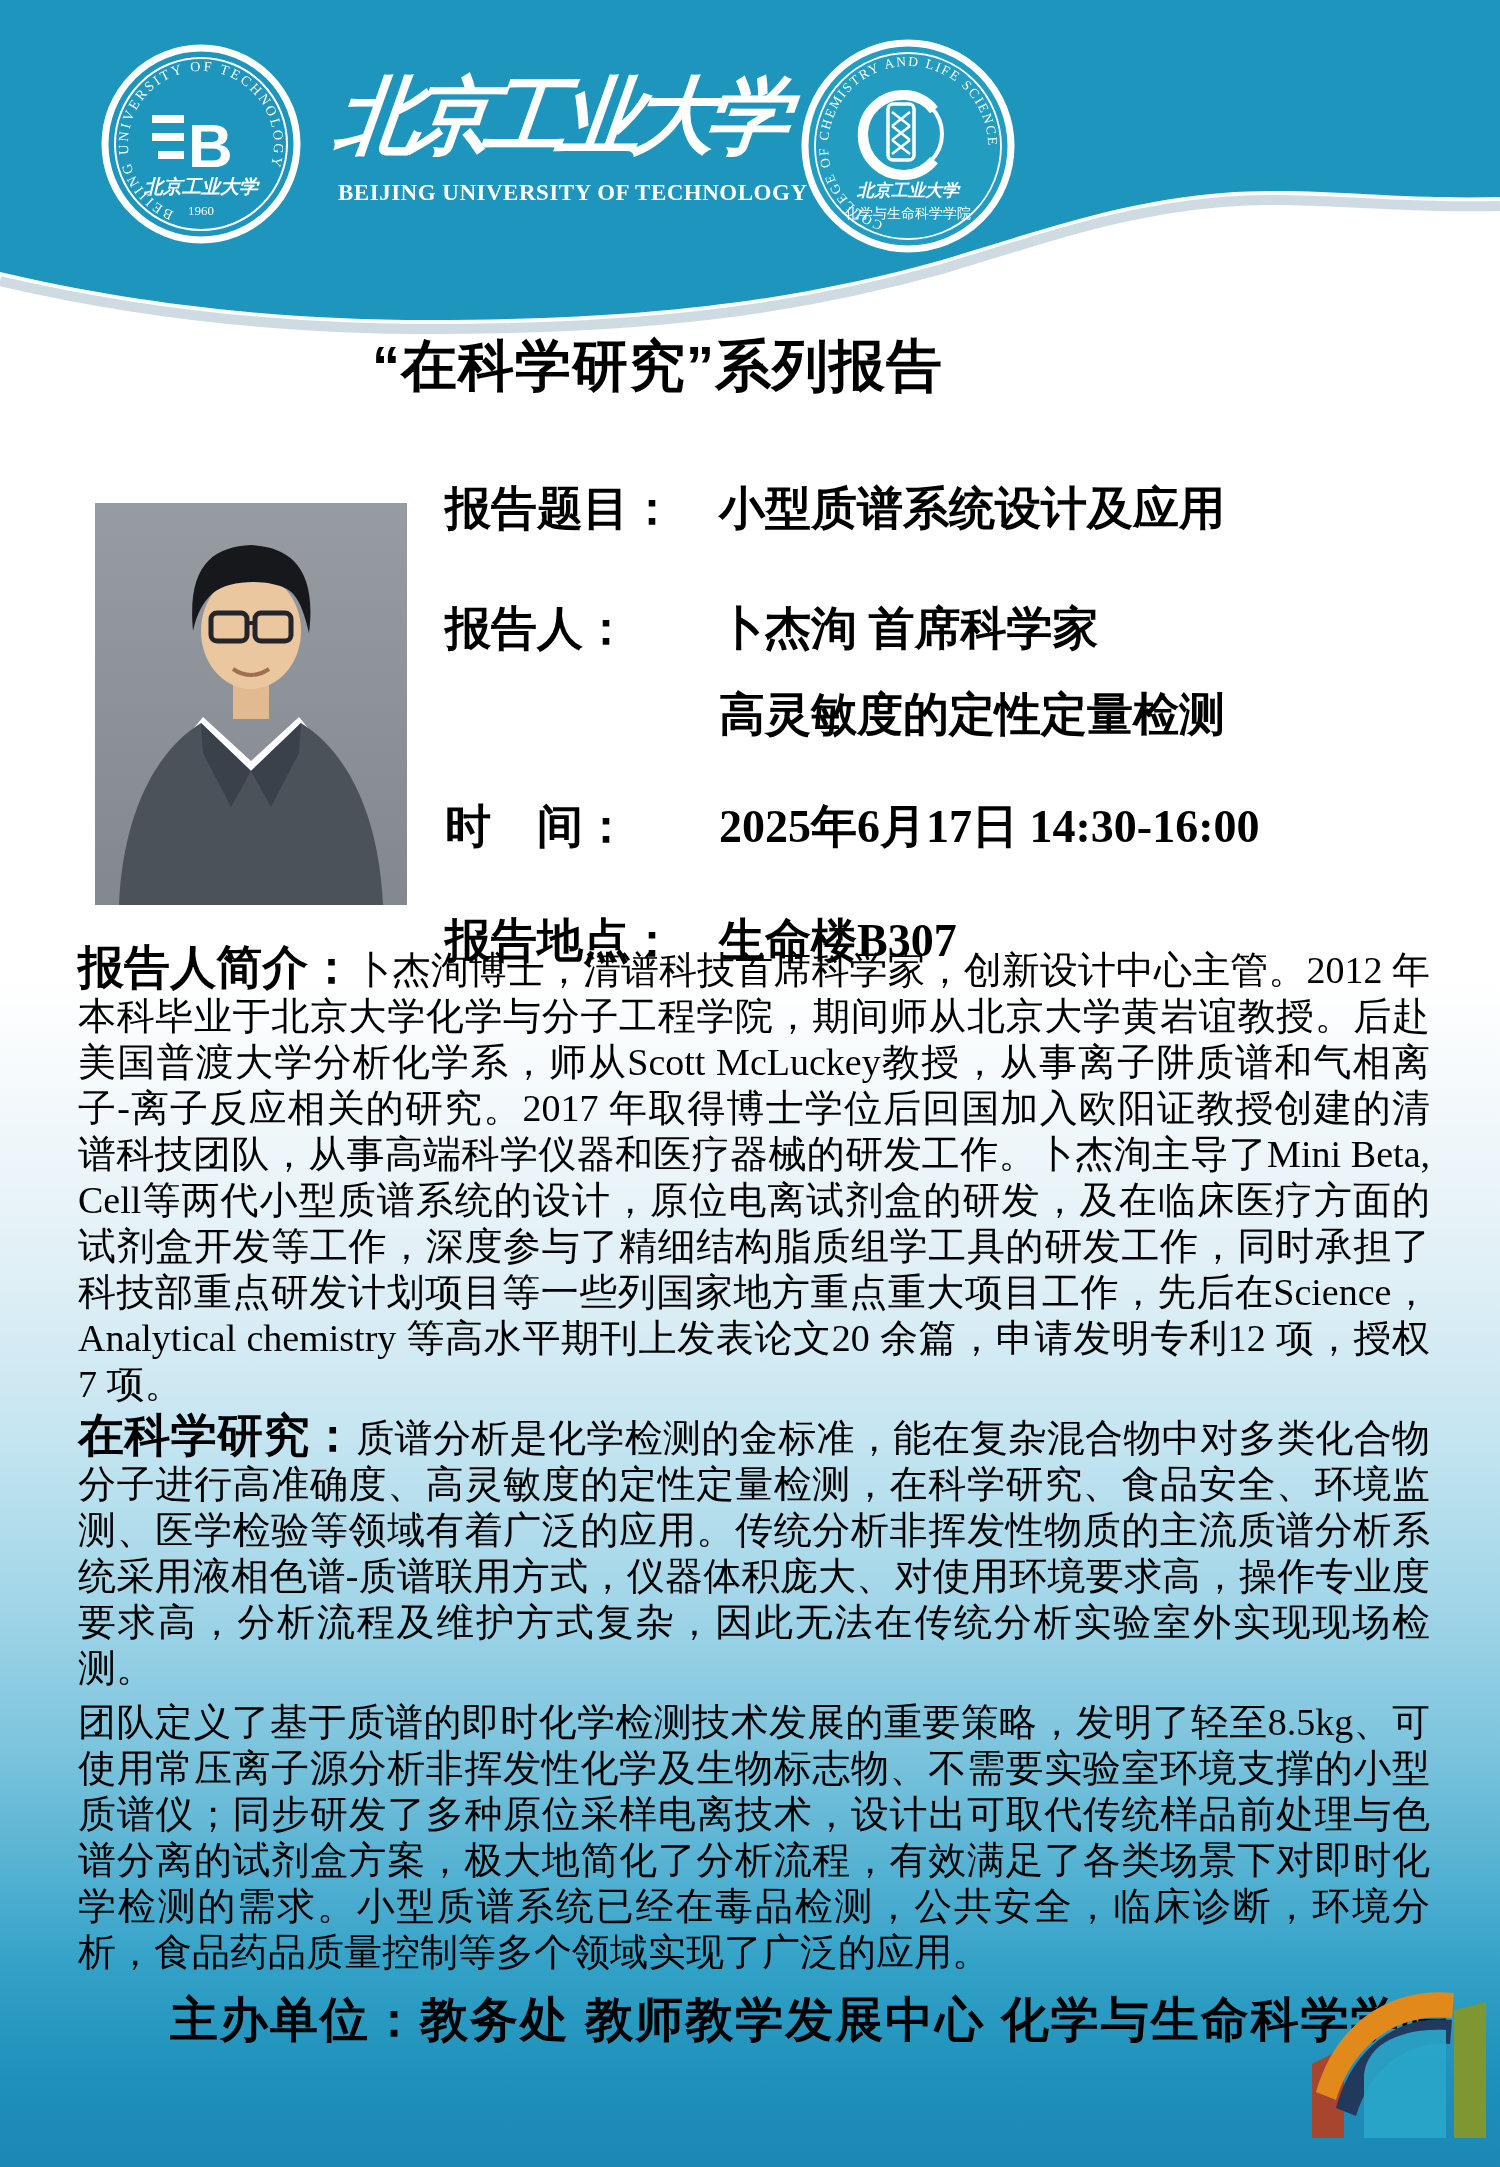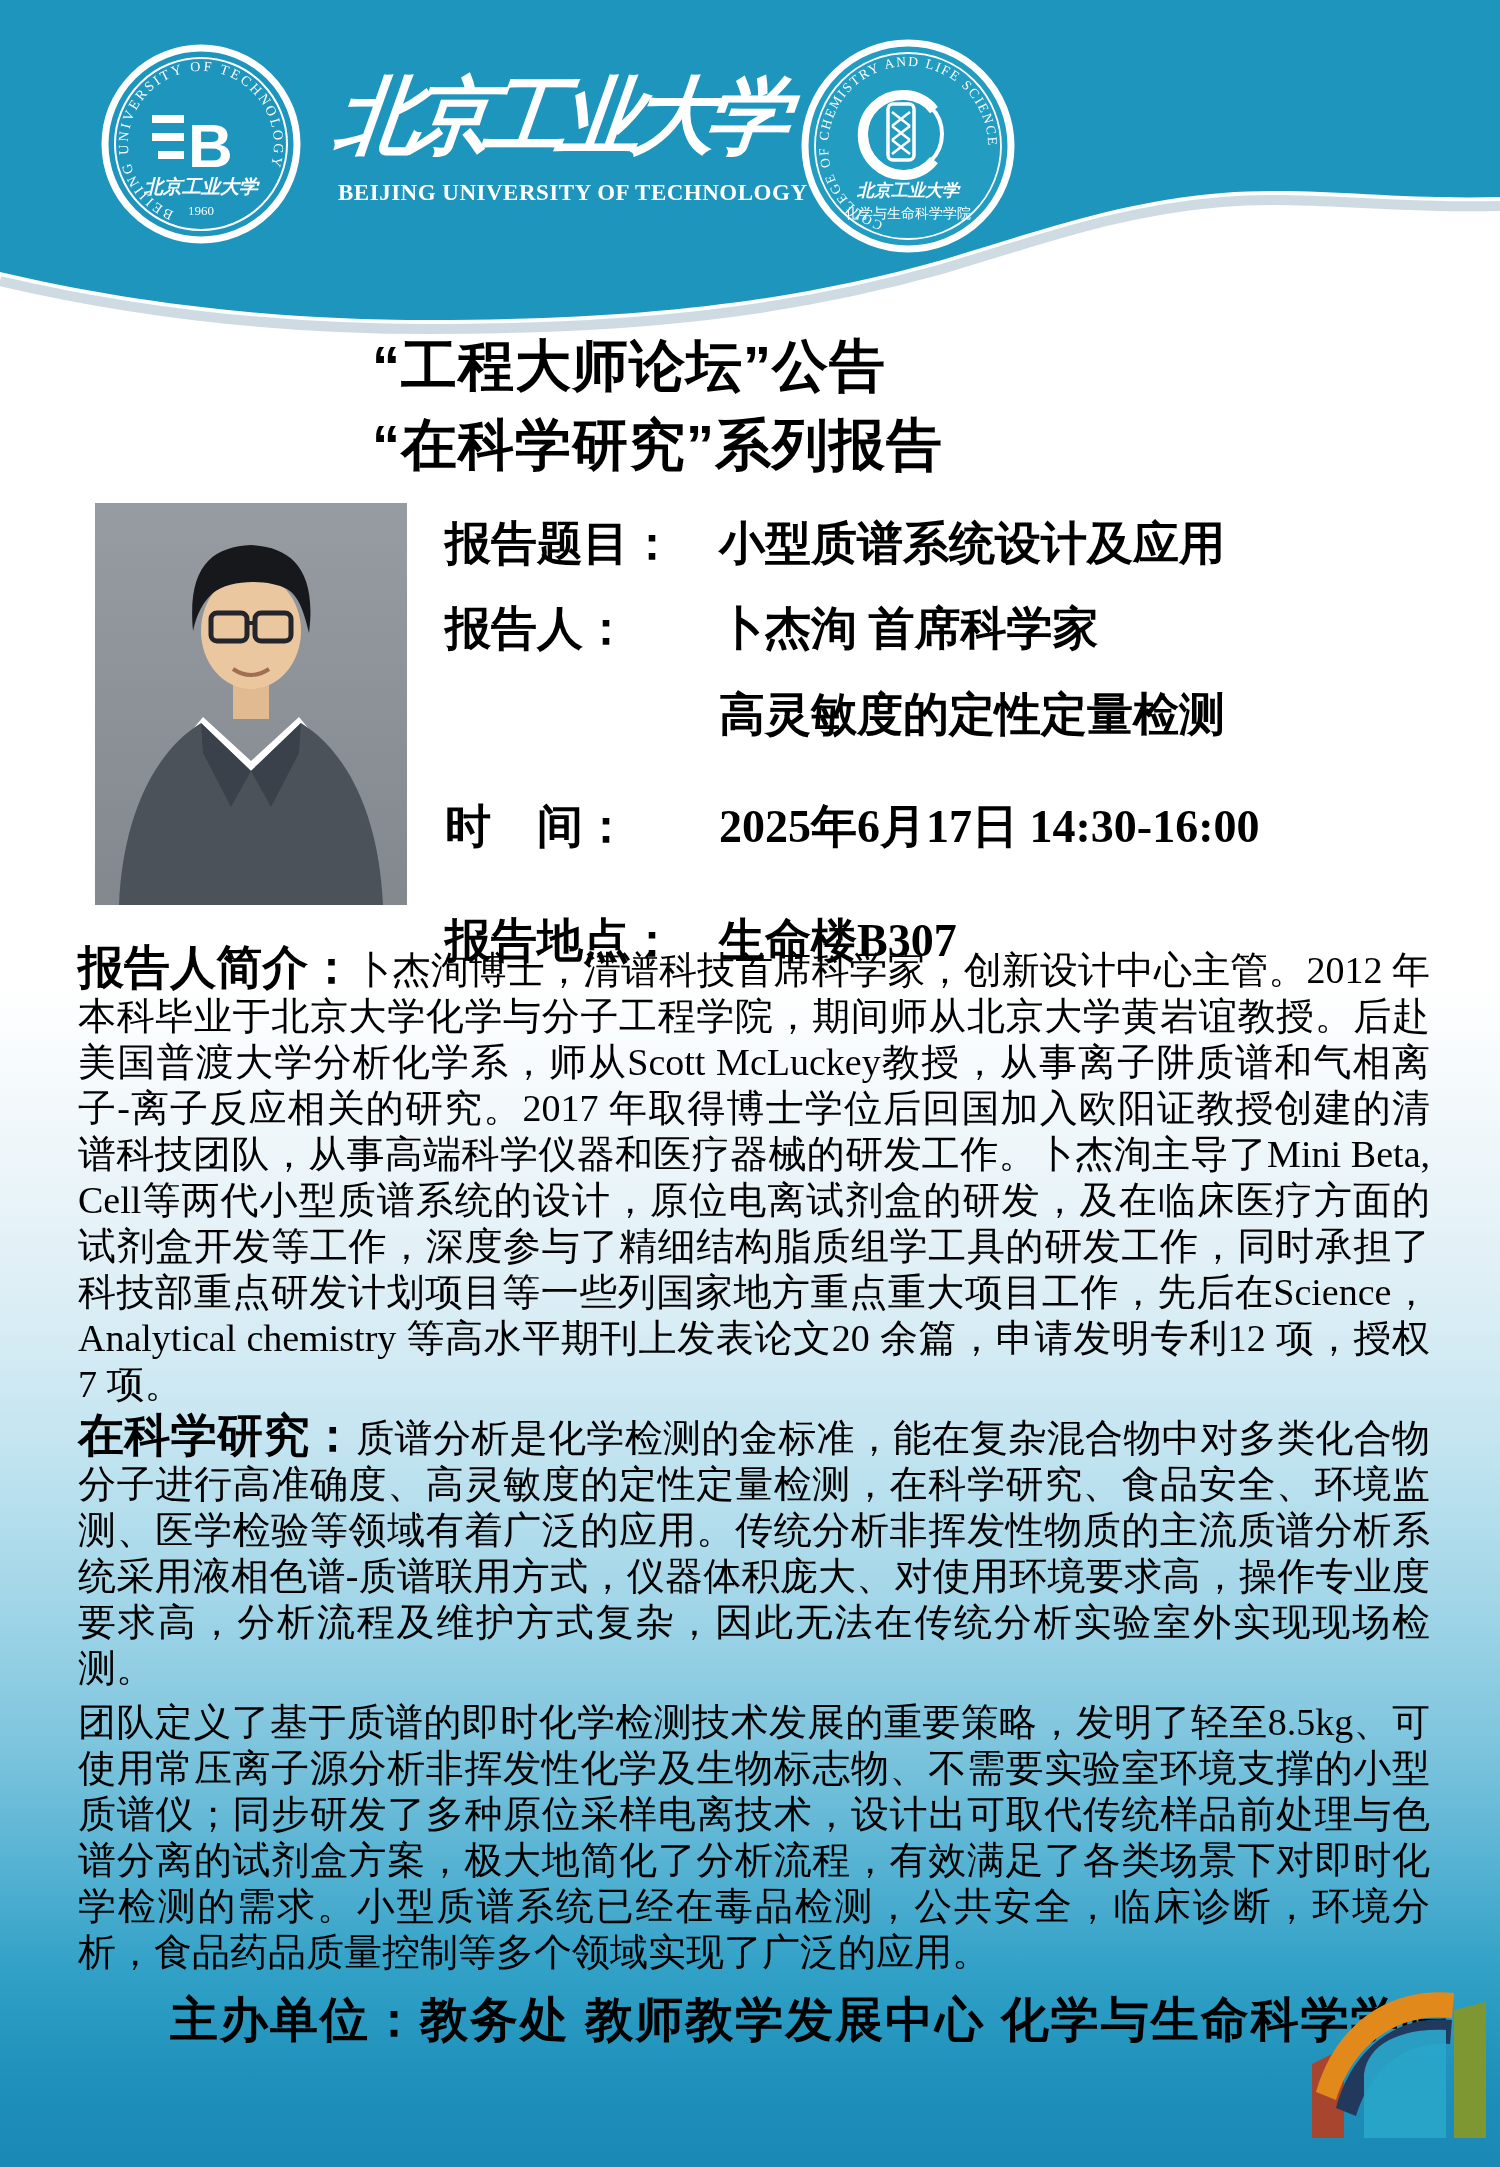--- a/index.html
+++ b/index.html
@@ -26,21 +26,21 @@
   }
   
   .title-block{left:372px;top:326px;}
   .title-line{font-size:56px;font-weight:900;line-height:79px;letter-spacing:1px;white-space:nowrap;}
   
   .photo{left:95px;top:503px;width:312px;height:402px;}
   
   .drow{left:445px;white-space:nowrap;font-size:46px;font-weight:bold;}
   .dlabel{display:inline-block;width:274px;font-family:"Liberation Sans","DejaVu Sans",sans-serif;}
   .dvalue{font-family:"Liberation Serif","DejaVu Serif",serif;}
-  .r-topic{top:513px;} .r-speaker{top:598px;} .r-org{top:684px;}
+  .r-topic{top:478px;} .r-speaker{top:598px;} .r-org{top:684px;}
   .r-time{top:796px;} .r-venue{top:862px;margin-top:48px;}
   
   .para{
     left:70px;width:1368px;font-size:38px;line-height:46px;text-align:justify;
     font-family:"Liberation Serif","DejaVu Serif",serif;
   }
   .para p{margin:8px;}
   .para-label{
     font-size:46px;font-weight:900;
     font-family:"Liberation Sans","DejaVu Sans",sans-serif;
@@ -99,21 +99,20 @@
       <circle cx="104" cy="96" r="38" fill="none" stroke="#fff" stroke-width="4"></circle>
       <path d="M134 72 A40 40 0 1 0 134 122" fill="none" stroke="#fff" stroke-width="10"></path>
       <rect x="88" y="66" width="26" height="56" rx="5" fill="none" stroke="#fff" stroke-width="3.5"></rect>
       <path d="M92 74 L110 88 M110 74 L92 88 M92 88 L110 102 M110 88 L92 102 M92 102 L110 116 M110 102 L92 116" stroke="#fff" stroke-width="2.5" fill="none"></path>
     </g>
     <text x="108" y="158" font-size="17" font-weight="bold" font-style="italic" fill="#fff" text-anchor="middle">北京工业大学</text>
     <text x="108" y="180" font-size="14" fill="#fff" text-anchor="middle">化学与生命科学学院</text>
   </svg>
 
   <div class="abs title-block">
-    <div class="title-line">“工程大师论坛”公告</div>
     <div class="title-line">“在科学研究”系列报告</div>
   </div>
 
   <svg class="abs photo" viewBox="0 0 312 402">
     <defs>
       <linearGradient id="pbg" x1="0" y1="0" x2="0" y2="1">
         <stop offset="0" stop-color="#979CA3"></stop>
           <stop offset="1" stop-color="#83888F"></stop>
       </linearGradient>
     </defs>

